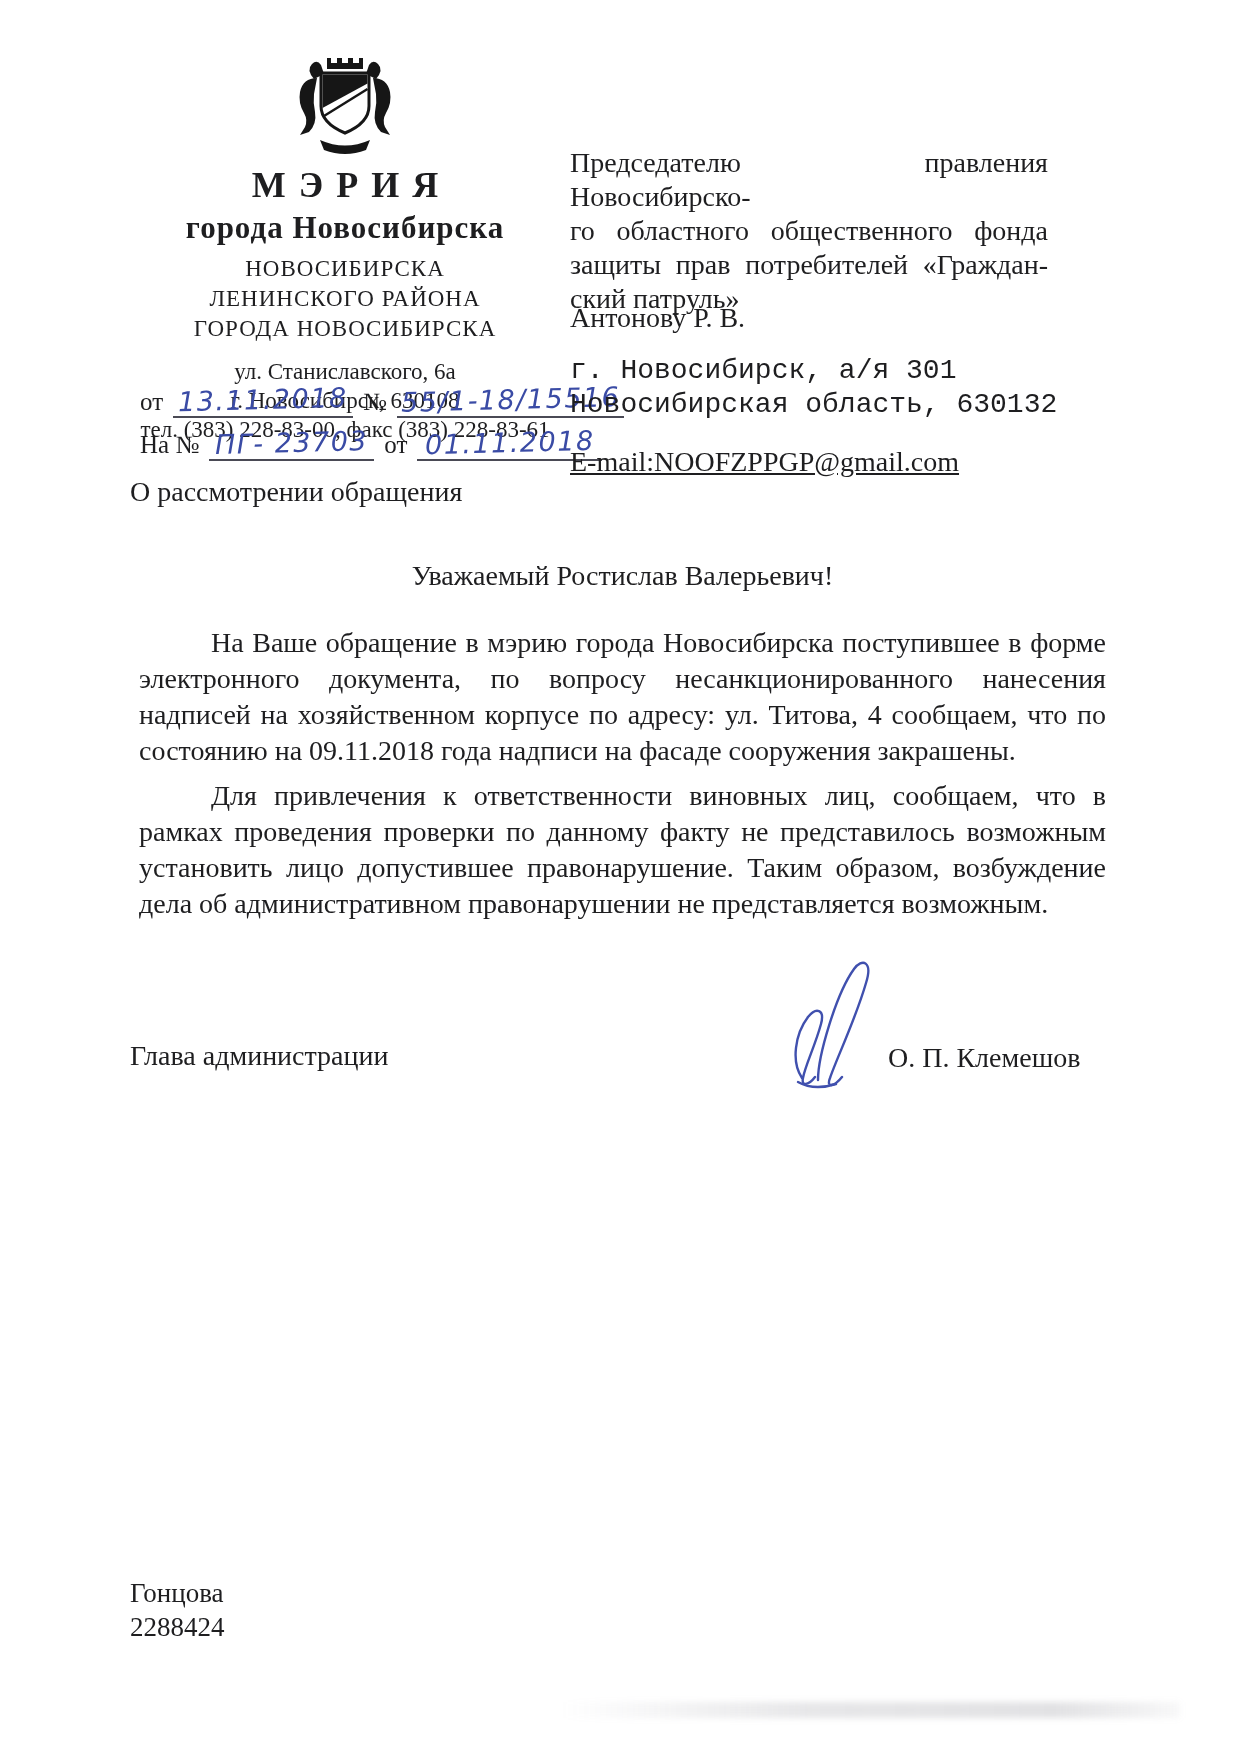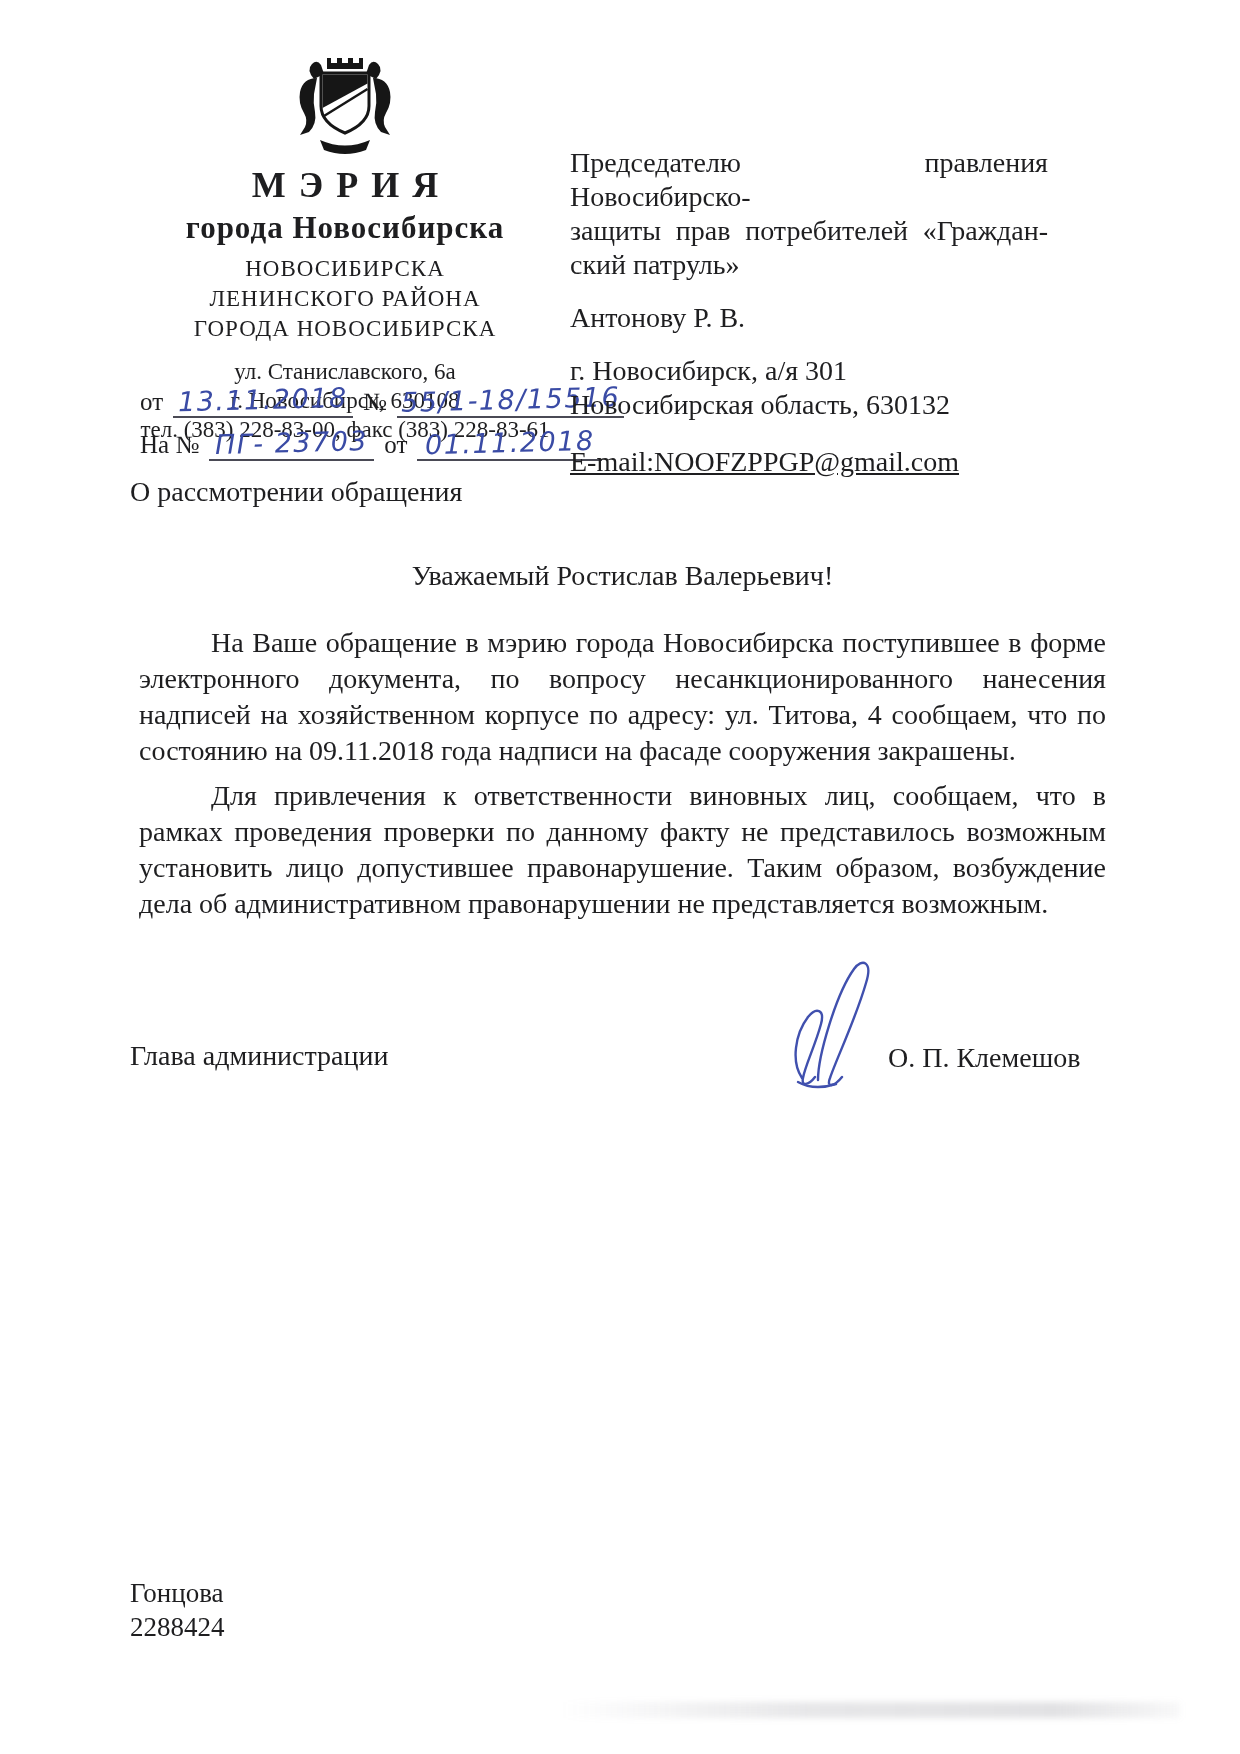--- a/index.html
+++ b/index.html
@@ -75,21 +75,21 @@
   }
   .jline { text-align: justify; text-align-last: justify; }
   .recipient-name {
     position: absolute;
     left: 570px; top: 302px;
     font-size: 28px;
   }
   .recipient-addr {
     position: absolute;
     left: 570px; top: 354px;
-    font-size: 28px; line-height: 34px;
+    font-size: 28px; line-height: 34px; font-family: Liberation Mono, monospace;
   }
   .recipient-email {
     position: absolute;
     left: 570px; top: 446px;
     font-size: 28px;
     text-decoration: underline;
   }
 
   
   .salutation {
@@ -185,20 +185,21 @@
       <span class="blank" style="min-width:165px;"><span class="hw">ПГ- 23703</span></span>
       <span class="ref-label">от</span>
       <span class="blank" style="min-width:185px;"><span class="hw">01.11.2018</span></span>
     </div>
   </div>
 
   <div class="subject">О рассмотрении обращения</div>
 
   <div class="recipient-org">
     <div class="jline">Председателю правления Новосибирско-</div>
+    <div class="jline">го областного общественного фонда</div>
     <div class="jline">защиты прав потребителей «Граждан-</div>
     <div>ский патруль»</div>
   </div>
 
   <div class="recipient-name">Антонову Р. В.</div>
 
   <div class="recipient-addr">
     <div>г. Новосибирск, а/я 301</div>
     <div>Новосибирская область, 630132</div>
   </div>

